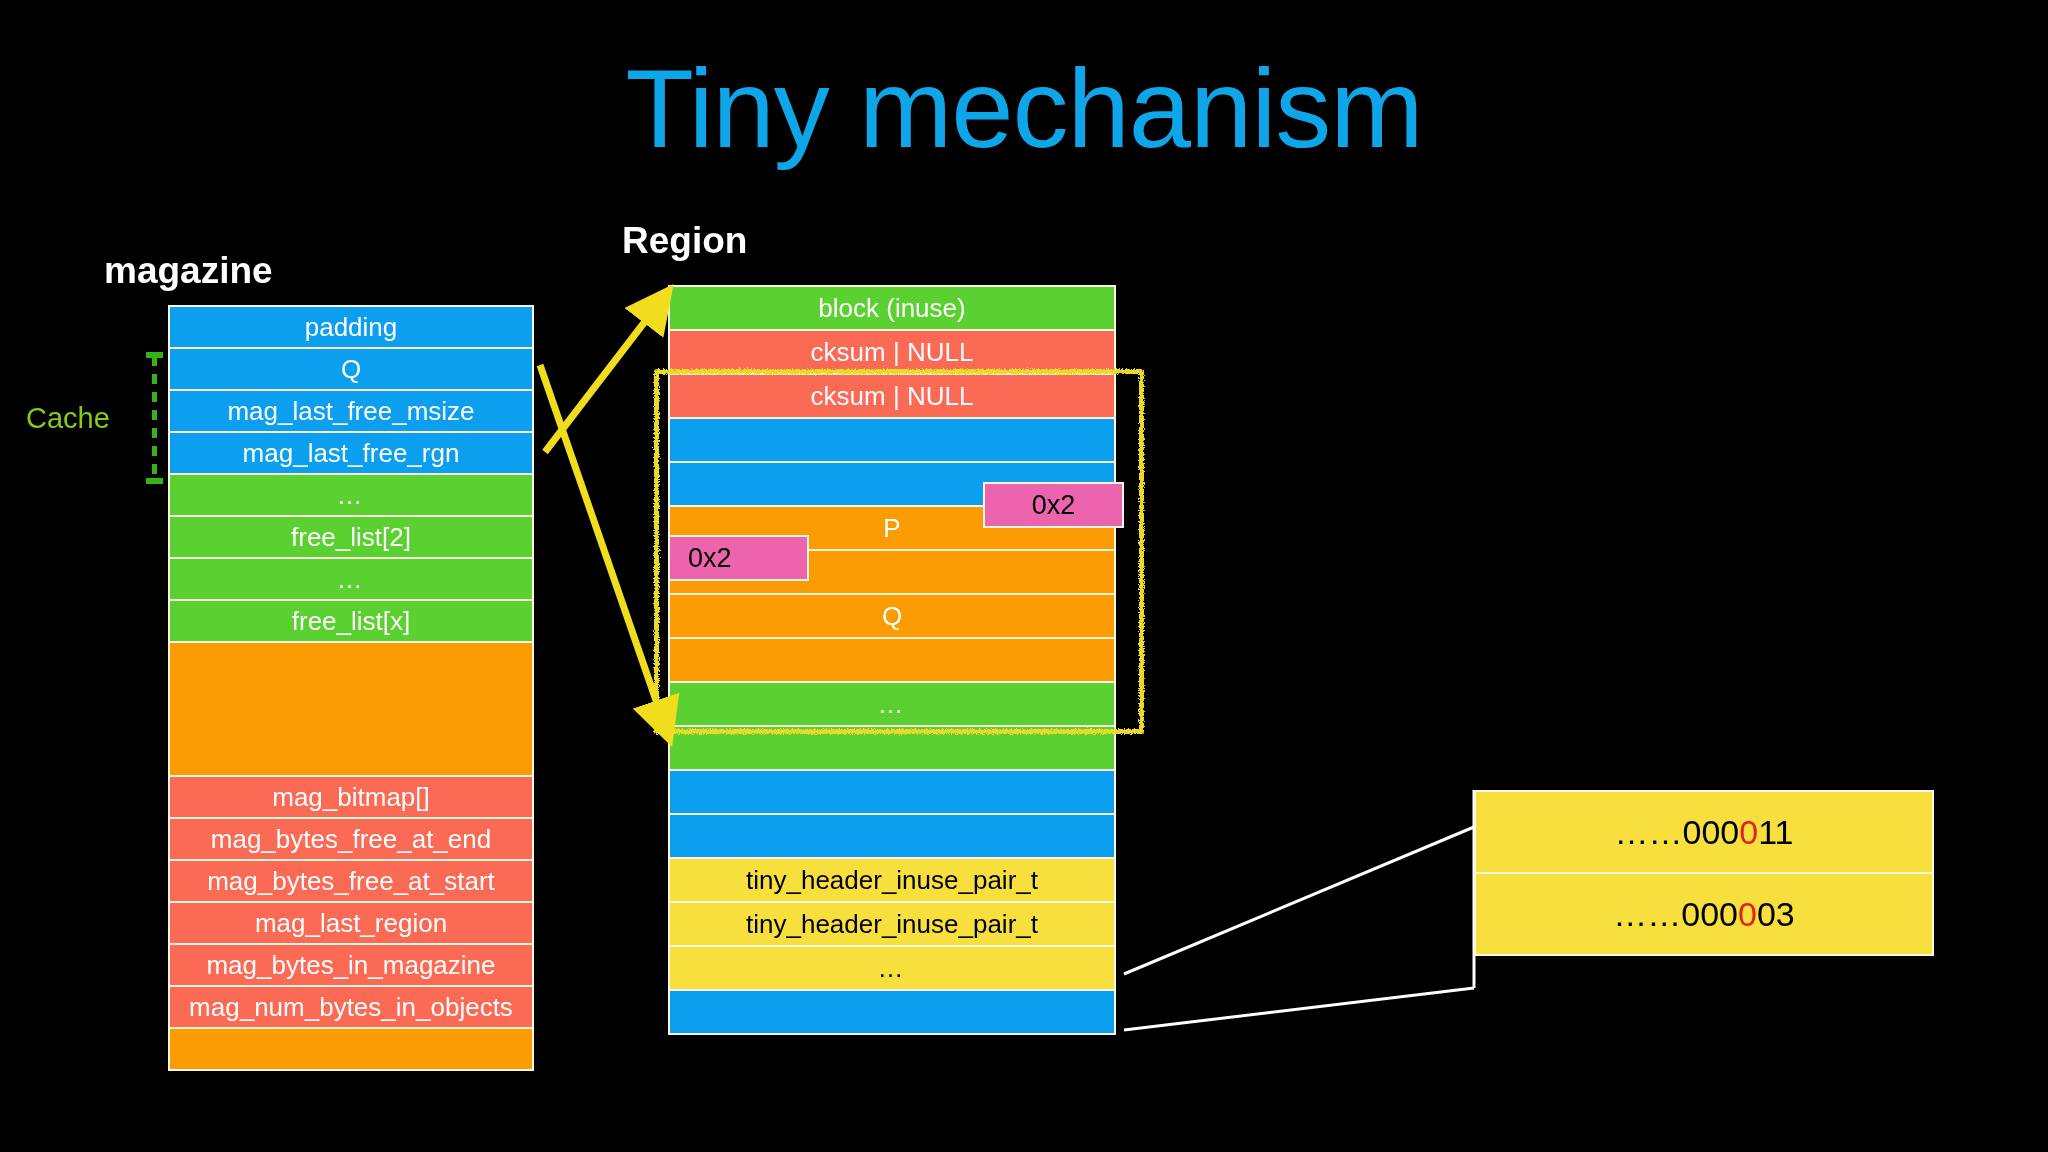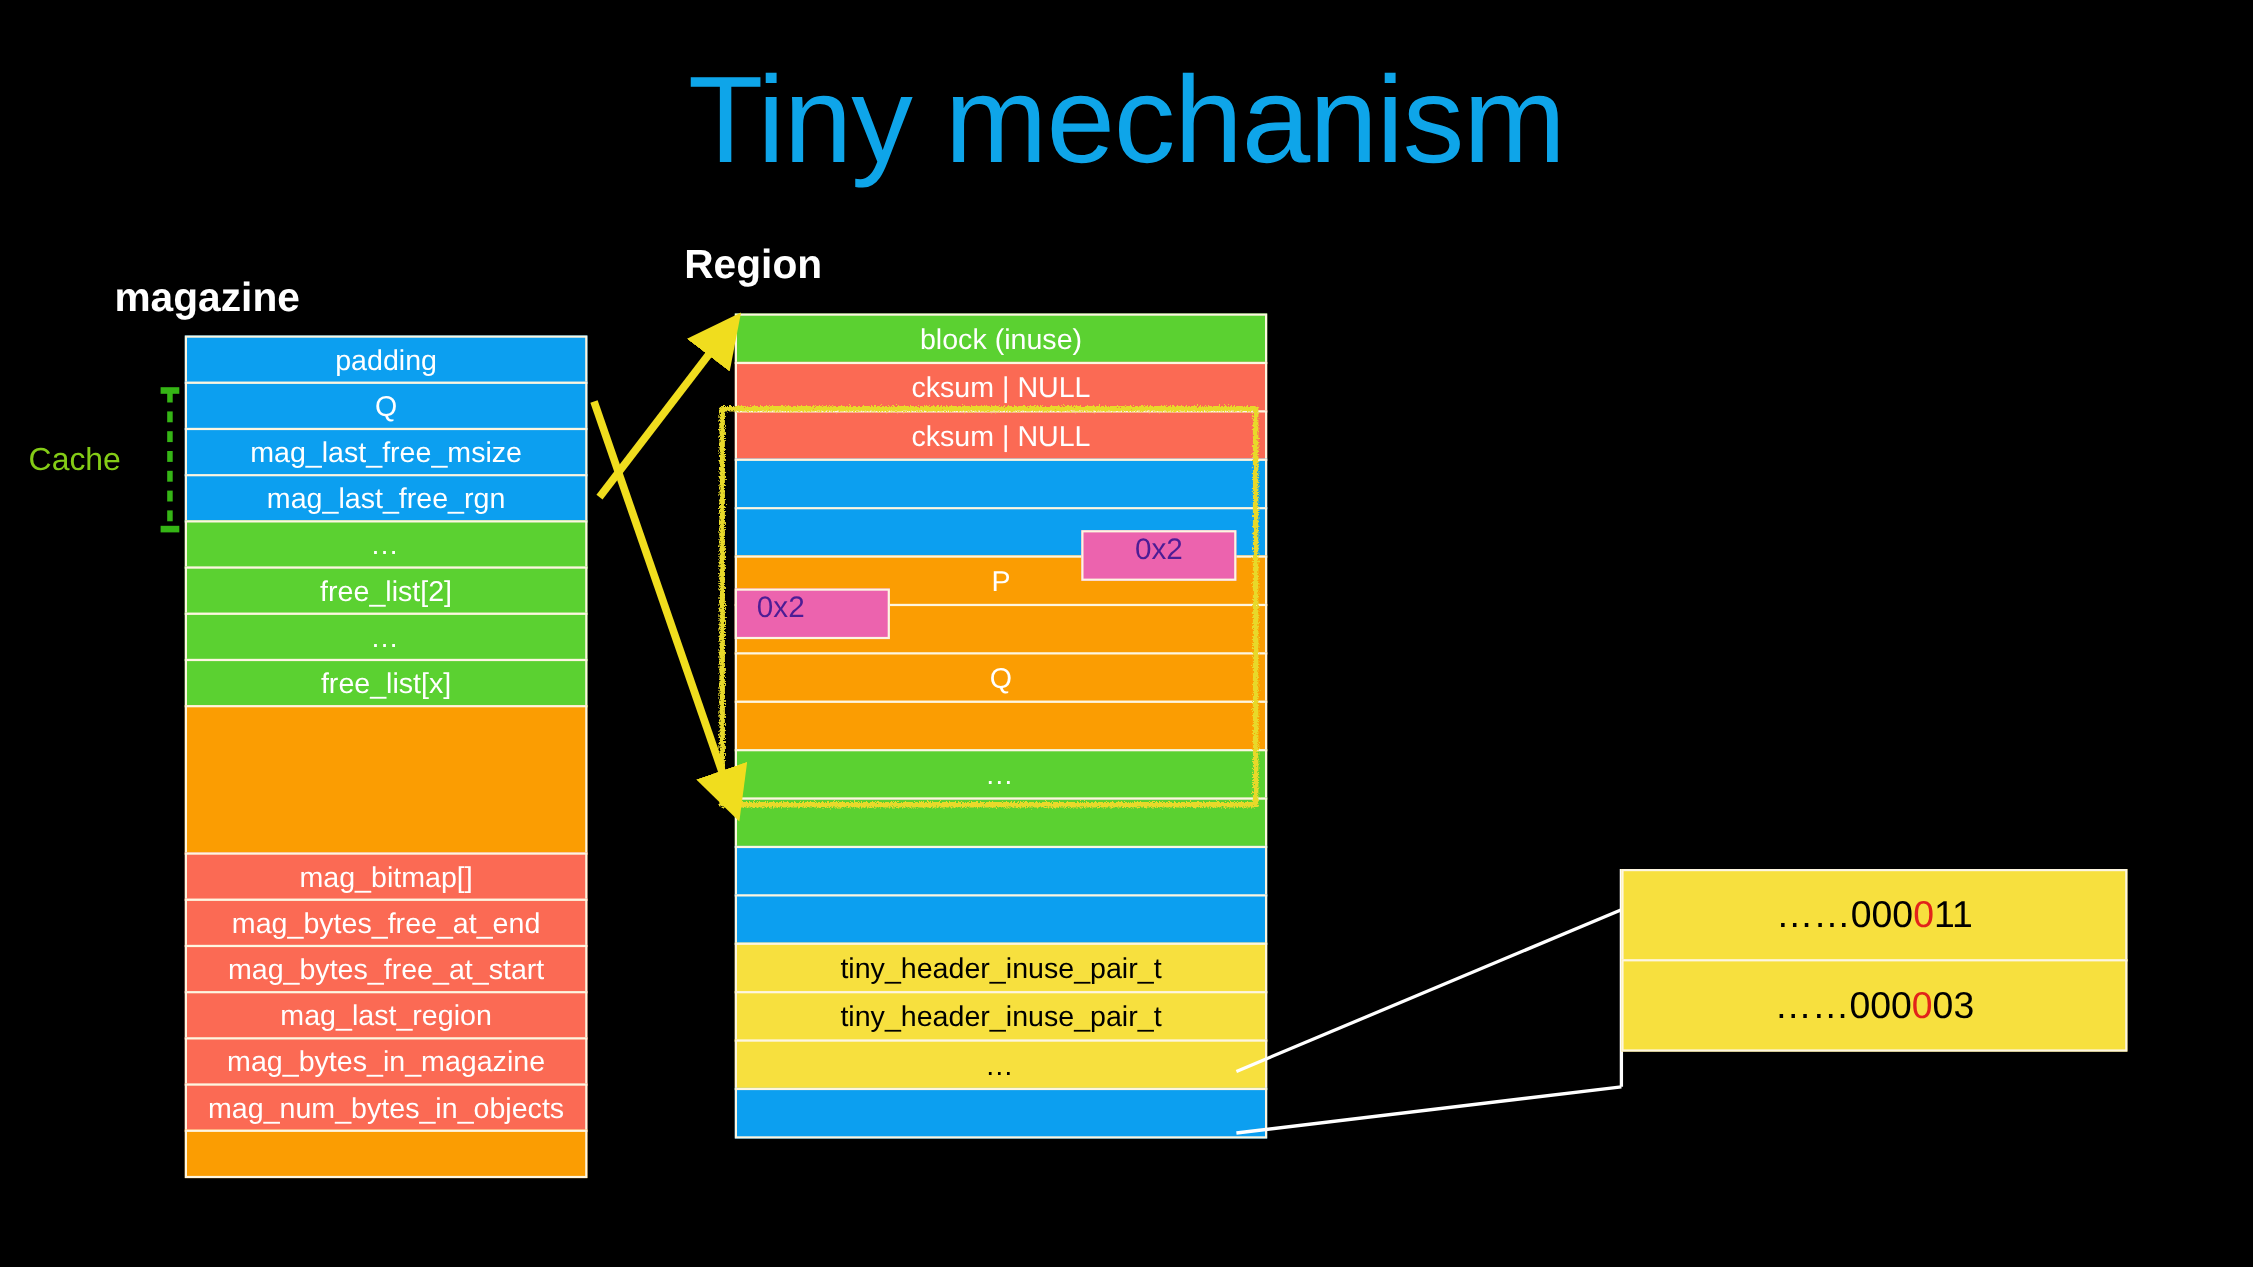--- a/index.html
+++ b/index.html
@@ -75,30 +75,30 @@
   .row.red    { background: #fb6a54; }
   .row.yellow { background: #f7e03e; color:#000000; }
   .ellipsis { letter-spacing: 3px; }
 
   
   #magazine-col { left: 168px; top: 305px; width: 366px; }
   #magazine-col .row { height: 44px; }
   #magazine-col .row.tall { height: 136px; }
 
   
-  #region-col { left: 668px; top: 285px; width: 484px; }
+  #region-col { left: 668px; top: 285px; width: 448px; }
   #region-col .row { height: 46px; }
 
   
   .pink-cell {
     position: absolute;
     background: #ec63ae;
     border: 2px solid #fdf6e0;
-    display: flex; align-items: flex-start;
-    color: #4c1d95; font-size: 27px;
+    display: flex; align-items: center;
+    color: #000000; font-size: 27px;
   }
   #pink-right { left: 983px; top: 482px; width: 141px; height: 46px; justify-content:center; }
   #pink-left  { left: 668px; top: 535px; width: 141px; height: 46px; padding-left: 18px; }
 
   
   #highlight-rect {
     position: absolute;
     left: 654px; top: 369px; width: 490px; height: 365px;
     border: 5px solid #e8d92a;
     border-radius: 3px;

